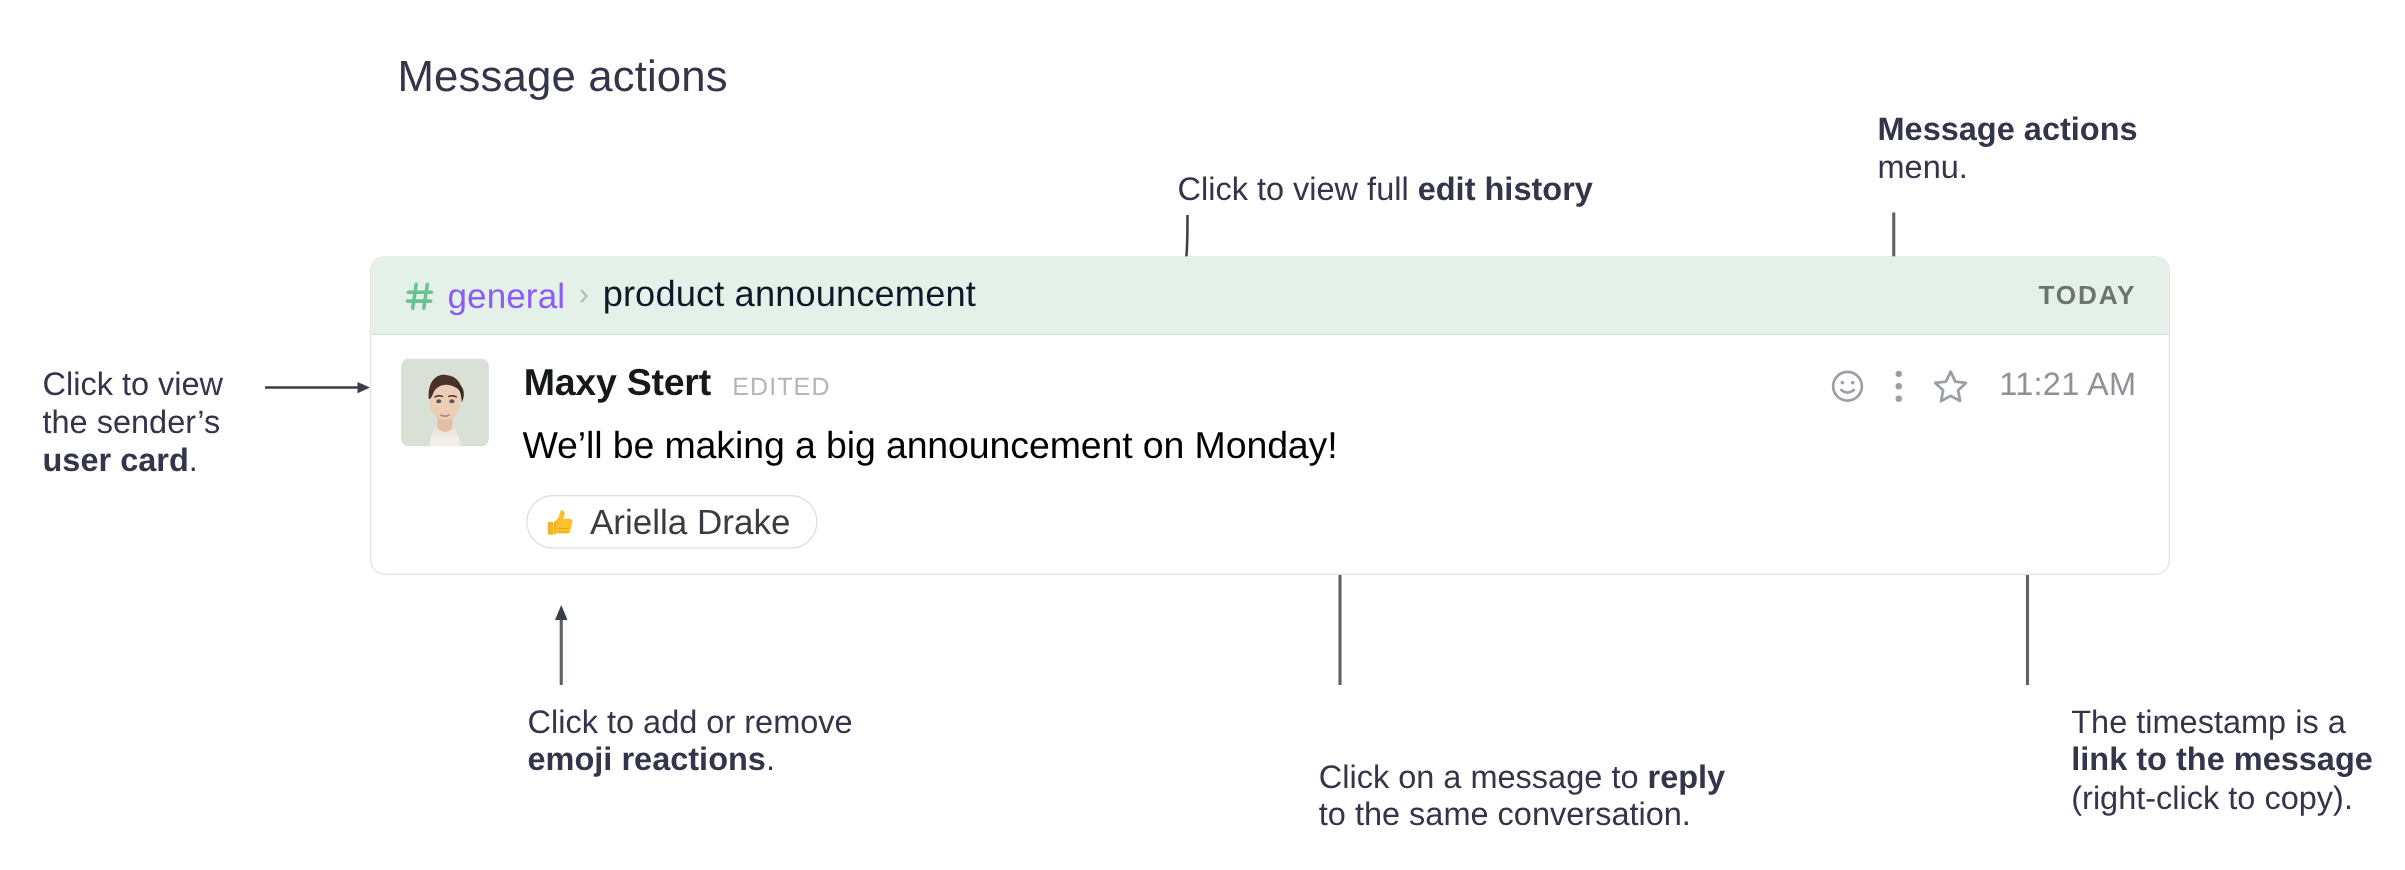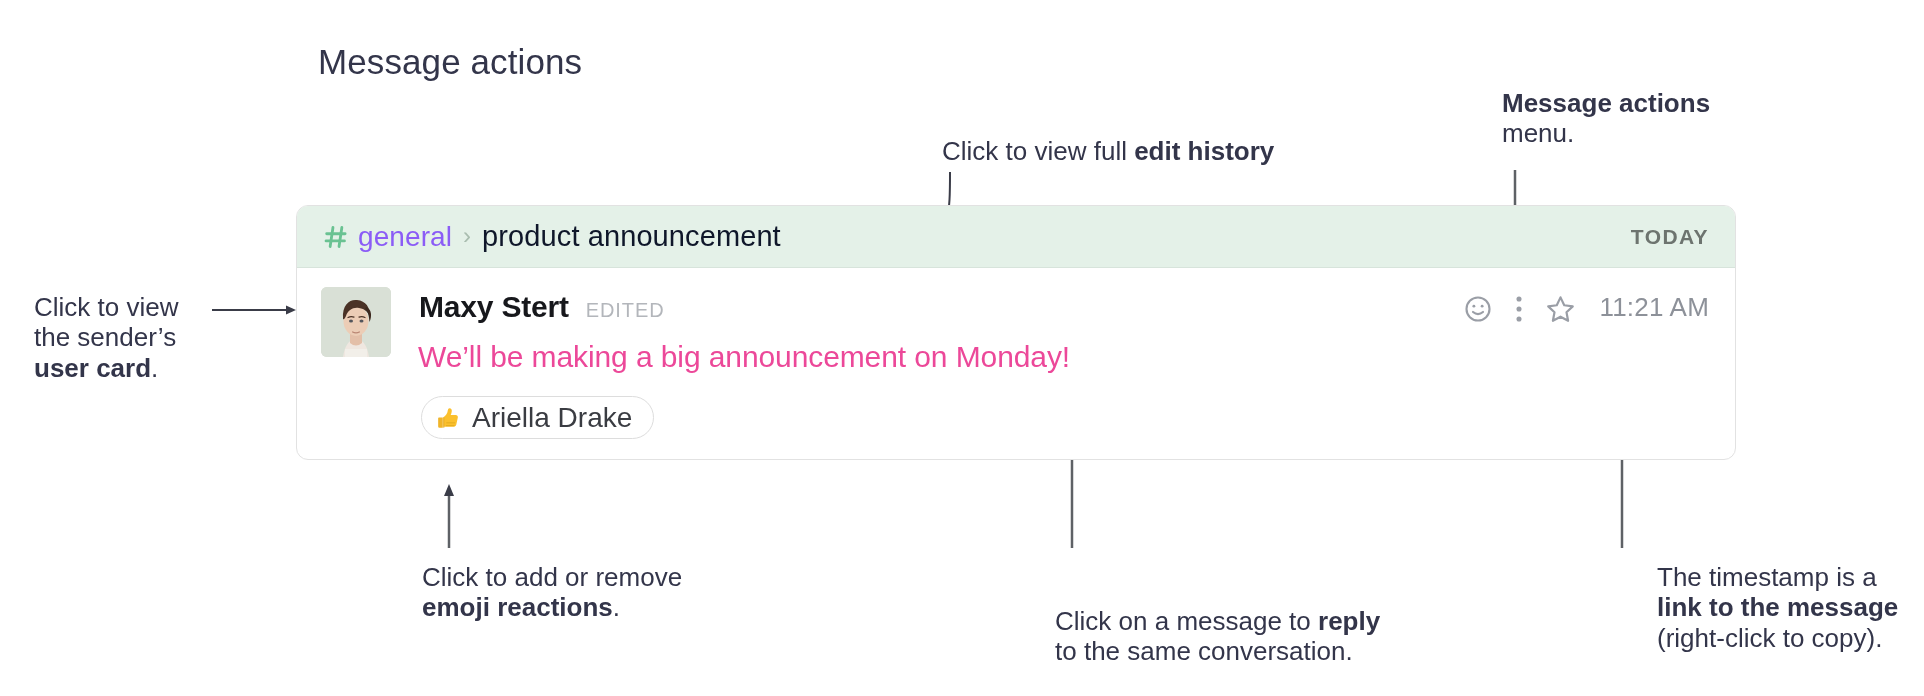--- a/index.html
+++ b/index.html
@@ -150,21 +150,21 @@
     letter-spacing: 0.9px;
     color: #b3b6bb;
     font-weight: 400;
   }
 
   #message-text {
     position: absolute;
     left: 121px;
     top: 72px;
     font-size: 30px;
-    color: #ec4899;
+    color: #000000;
     font-weight: 400;
     letter-spacing: -0.1px;
     white-space: nowrap;
   }
 
   
   #reaction-pill {
     position: absolute;
     left: 124px;
     top: 128px;

